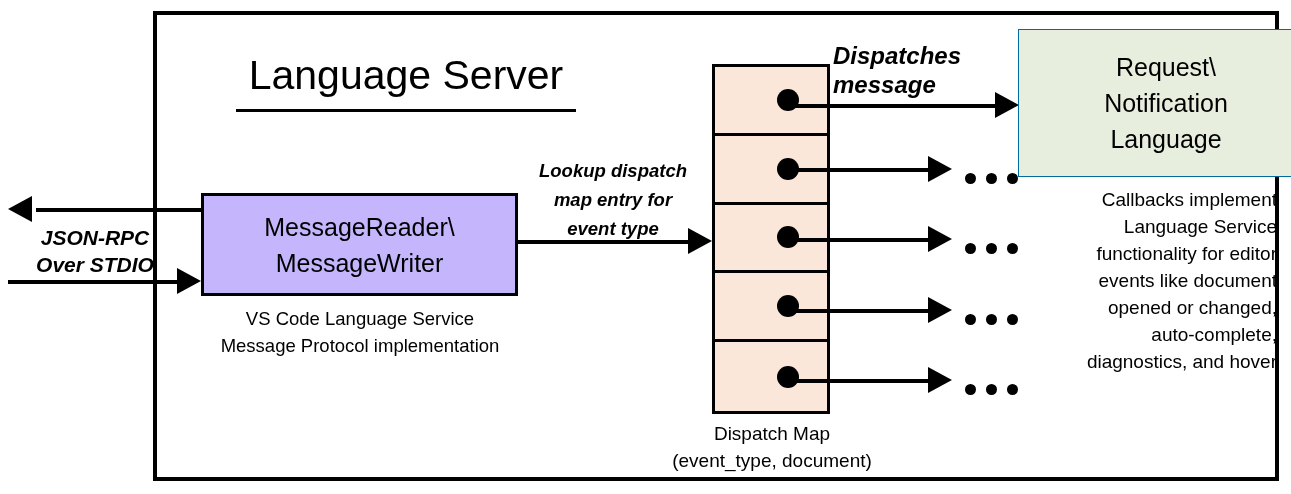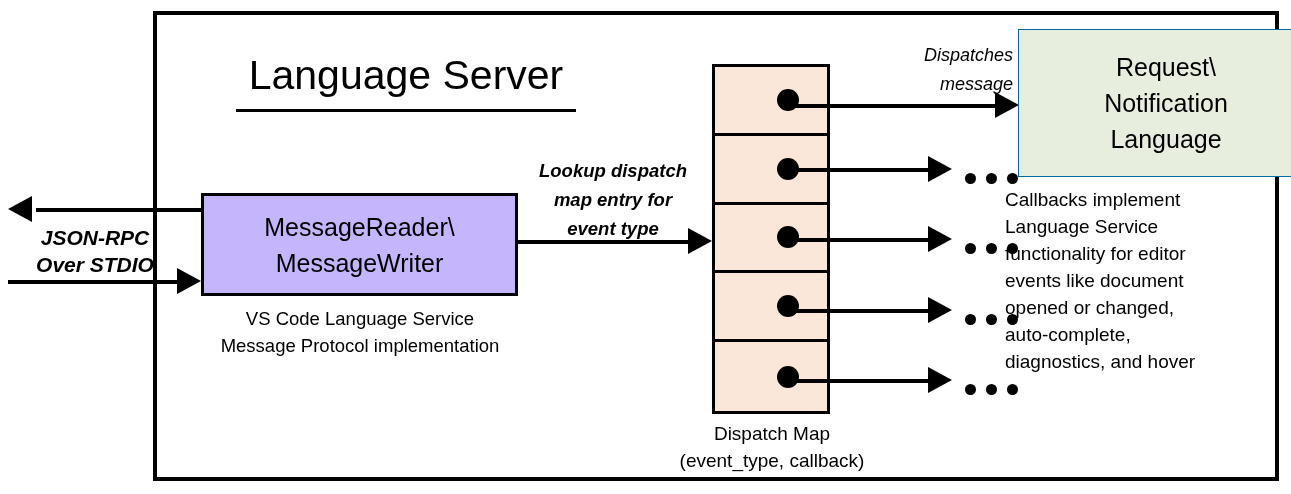--- a/index.html
+++ b/index.html
@@ -92,25 +92,25 @@
     text-align: center;
     font-style: italic;
     font-weight: bold;
   }
 
   
   #dispatches-label {
     left: 833px;
     top: 41px;
     width: 180px;
-    font-size: 18px;
+    font-size: 24px;
     line-height: 29px;
-    text-align: right;
+    text-align: left;
     font-style: italic;
-    font-weight: normal;
+    font-weight: bold;
   }
 
   
   #dispatch-map {
     left: 712px;
     top: 64px;
     width: 118px;
     height: 350px;
     border: 3px solid #000000;
     box-sizing: border-box;
@@ -159,21 +159,21 @@
     font-size: 25px;
     line-height: 36px;
     text-align: center;
   }
   #callback-caption {
     left: 1005px;
     top: 186px;
     width: 272px;
     font-size: 19px;
     line-height: 27px;
-    text-align: left;
+    text-align: right;
   }
 
   
   .hline {
     height: 0;
     border-top: 4px solid #000000;
   }
   .arrow-right {
     width: 0; height: 0;
     border-top: 13px solid transparent;
@@ -256,21 +256,21 @@
     <div class="map-cell">
       <span class="map-dot"></span>
     </div>
     <div class="map-cell">
       <span class="map-dot"></span>
     </div>
   </div>
 
   <div class="abs" id="map-caption">
     <div>Dispatch Map</div>
-    <div>(event_type, callback)</div>
+    <div>(event_type, document)</div>
   </div>
 
   <div class="abs hline" style="left:782px; top:104px; width:215px;"></div>
   <div class="abs arrow-right" style="left:995px; top:92px;"></div>
 
   <div class="abs" id="dispatches-label">
     <div>Dispatches</div>
     <div>message</div>
   </div>
 

